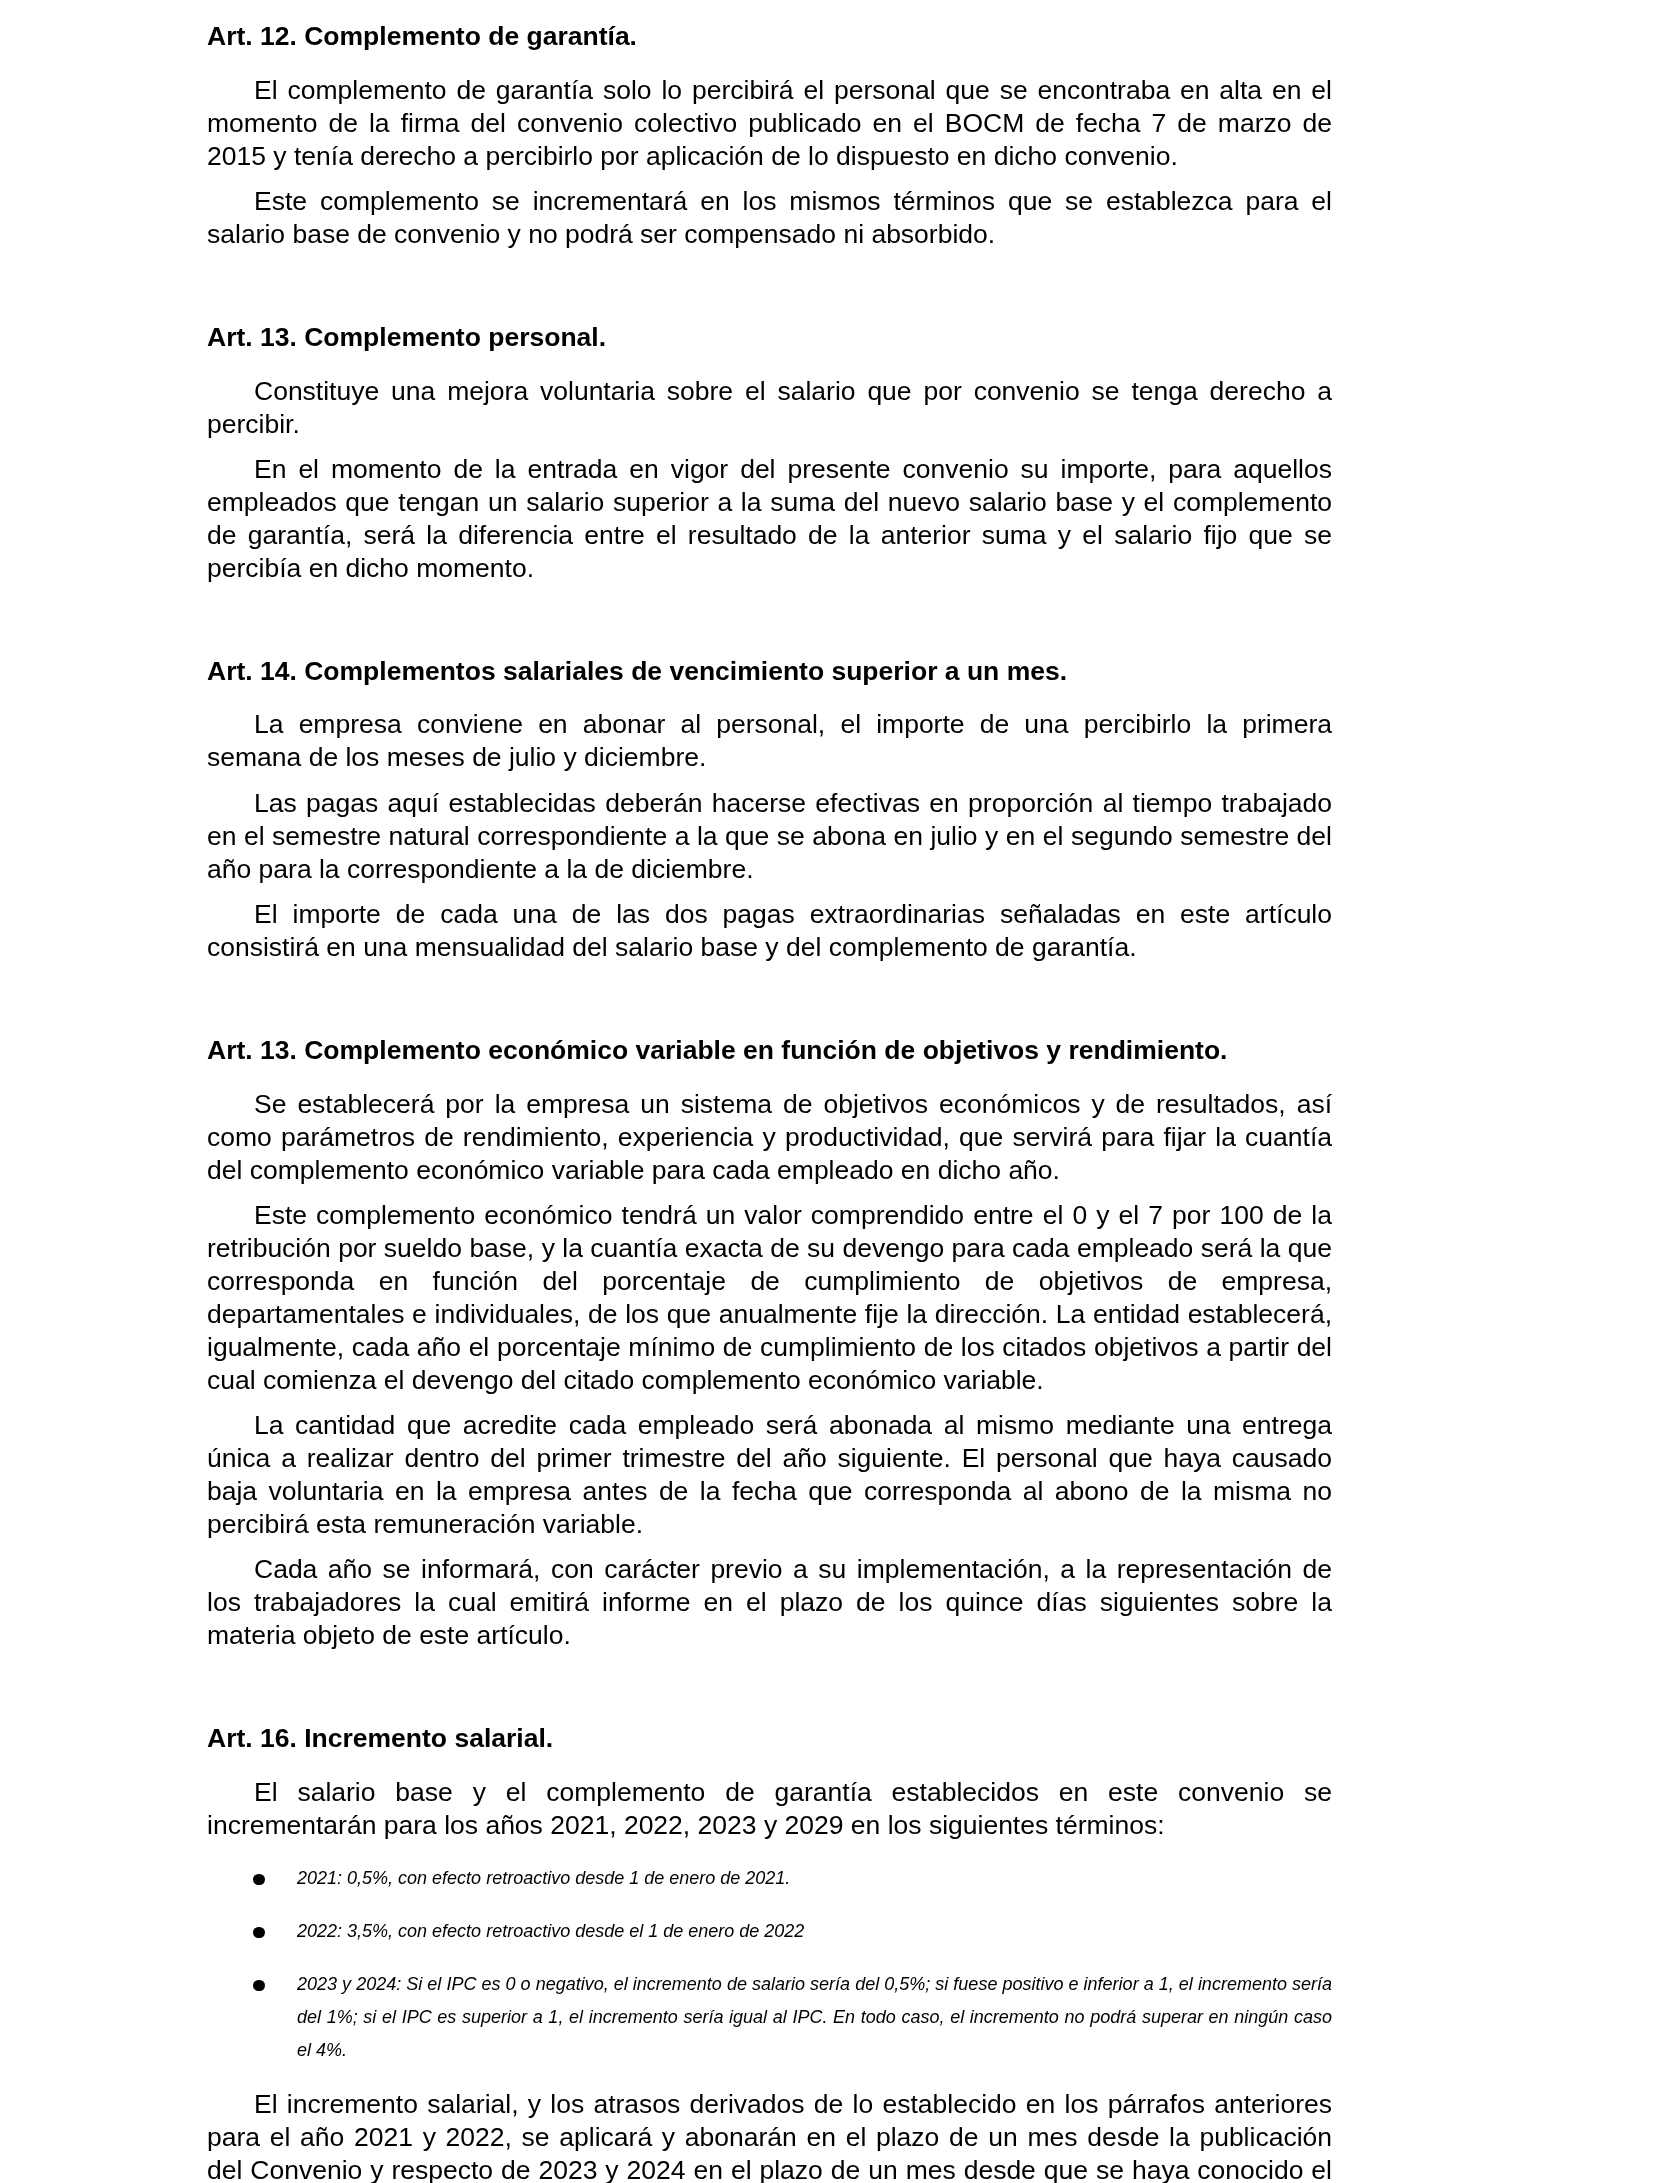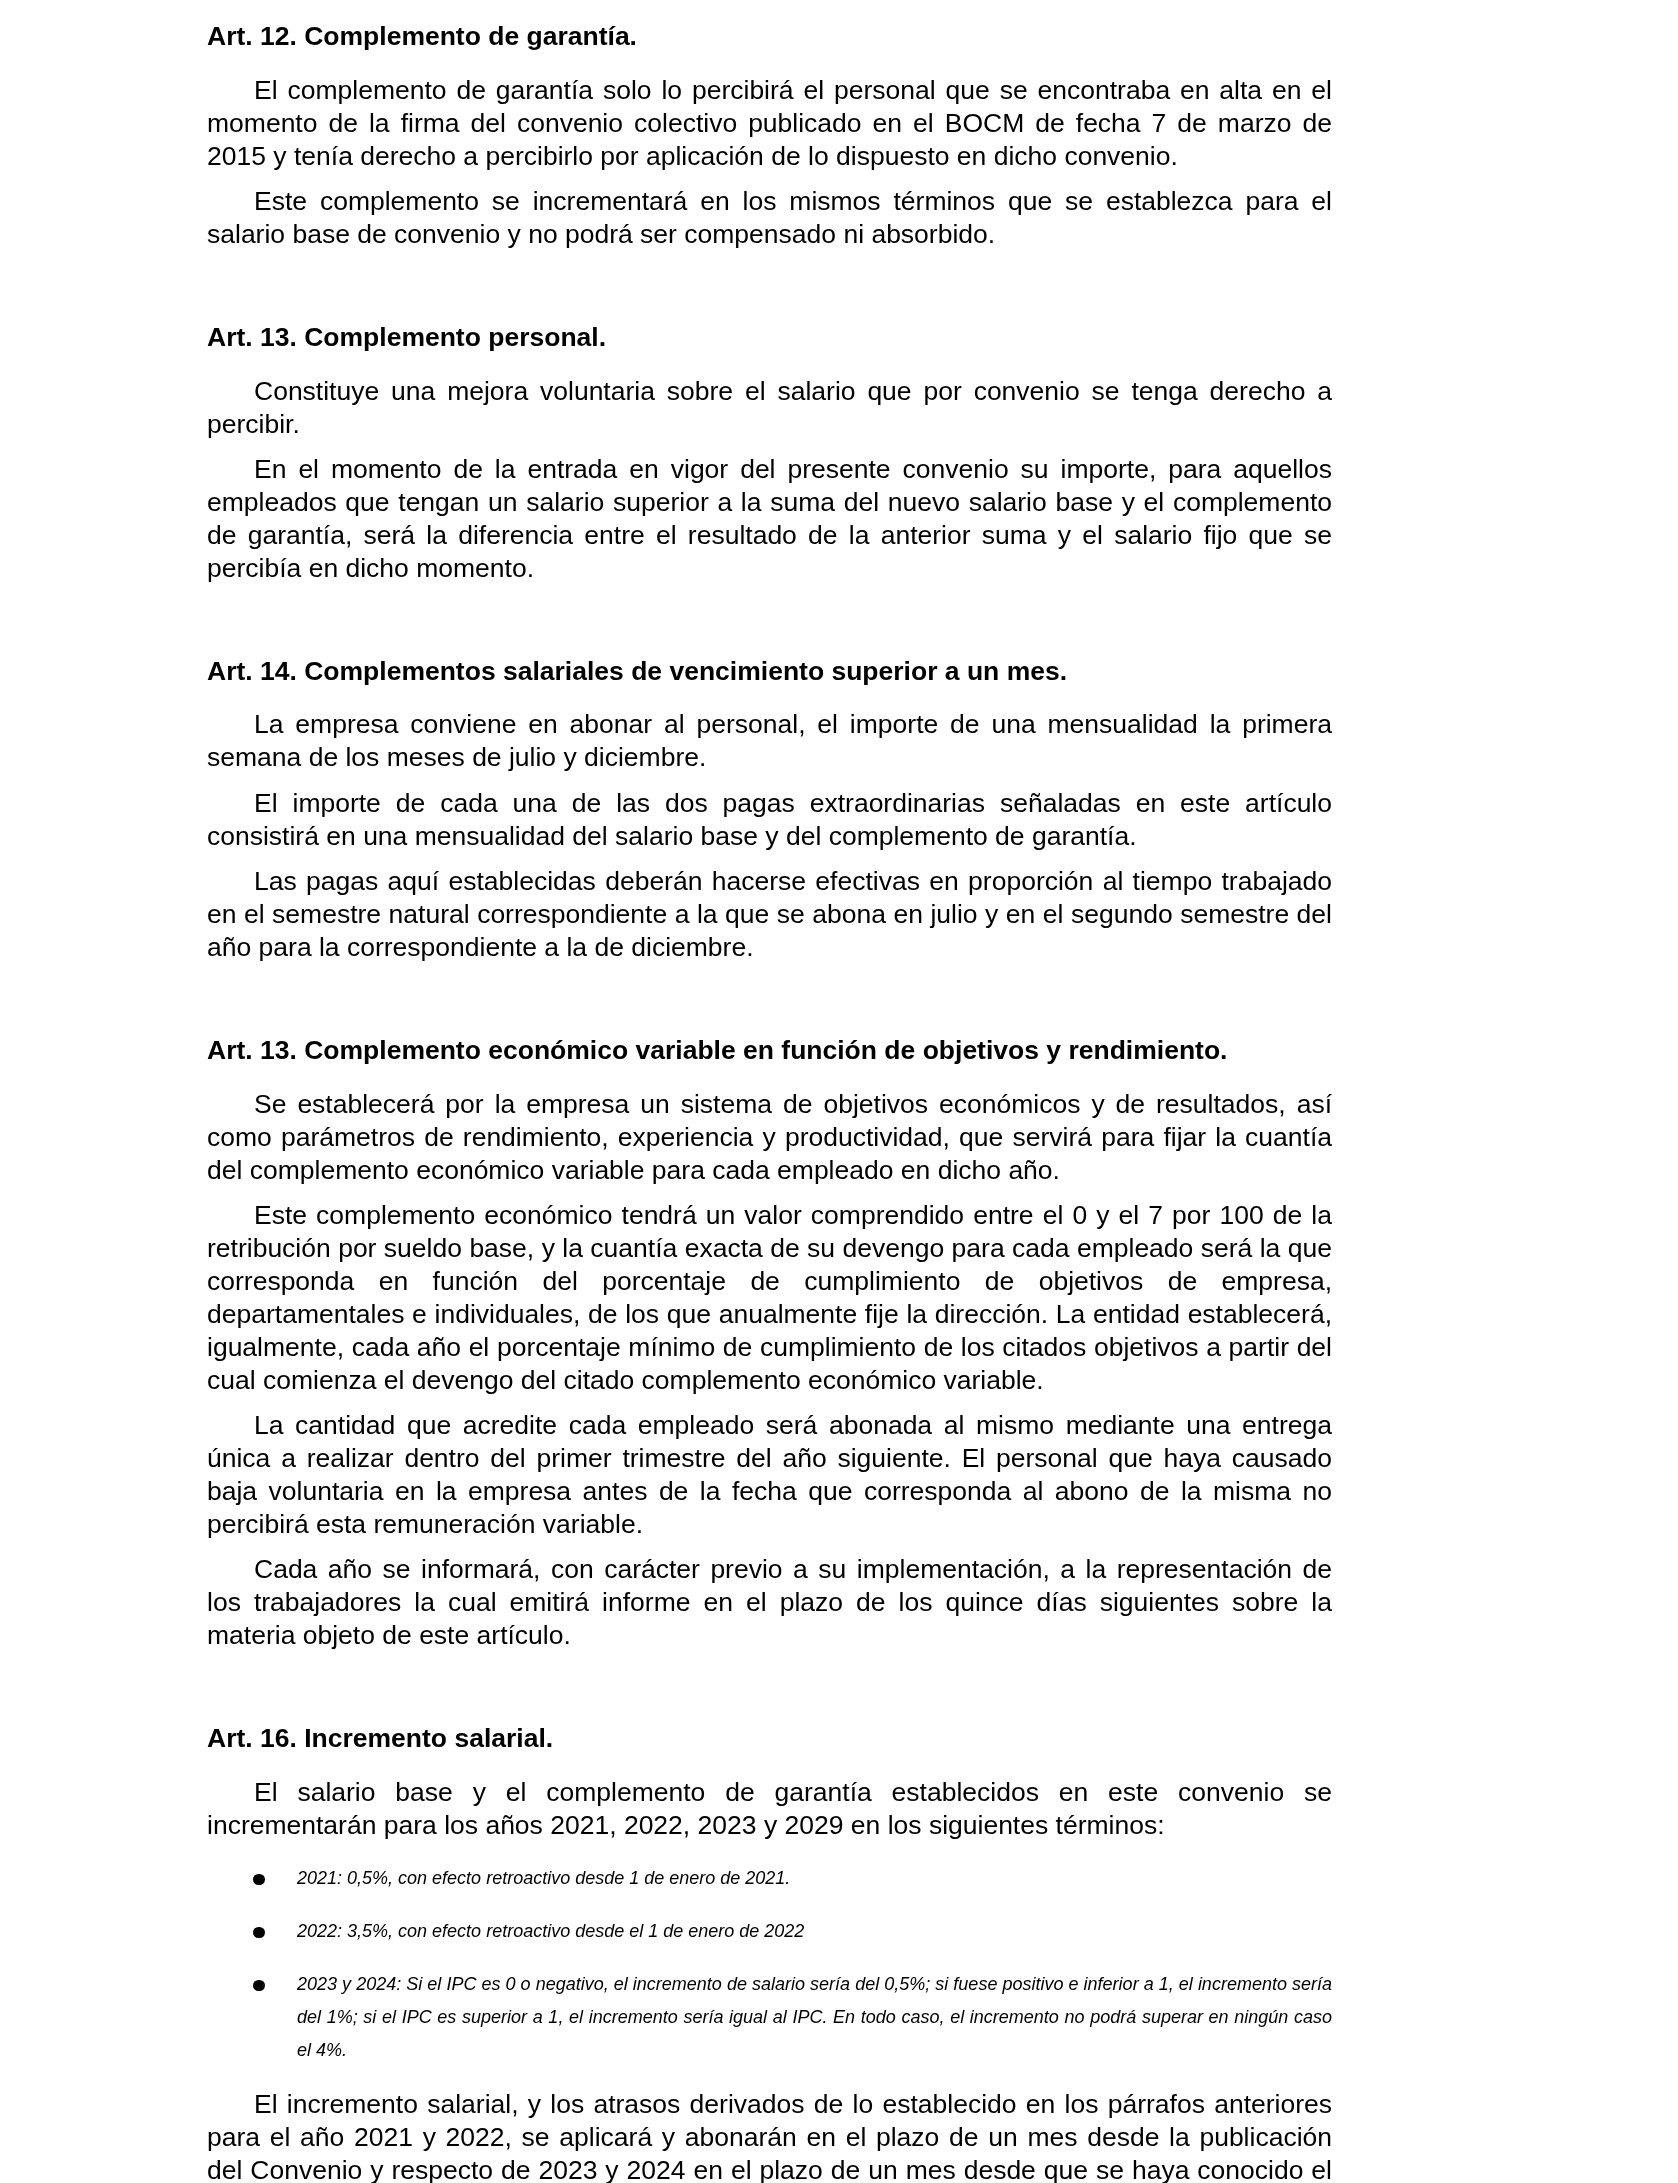--- a/index.html
+++ b/index.html
@@ -77,23 +77,23 @@
   </section>
 
   <section class="article">
     <h2 class="article-heading">Art. 13. Complemento personal.</h2>
     <p class="para">Constituye una mejora voluntaria sobre el salario que por convenio se tenga derecho a percibir.</p>
     <p class="para">En el momento de la entrada en vigor del presente convenio su importe, para aquellos empleados que tengan un salario superior a la suma del nuevo salario base y el complemento de garantía, será la diferencia entre el resultado de la anterior suma y el salario fijo que se percibía en dicho momento.</p>
   </section>
 
   <section class="article">
     <h2 class="article-heading">Art. 14. Complementos salariales de vencimiento superior a un mes.</h2>
-    <p class="para">La empresa conviene en abonar al personal, el importe de una mensualidad la primera semana de los meses de julio y diciembre.</p>
+    <p class="para">La empresa conviene en abonar al personal, el importe de una percibirlo la primera semana de los meses de julio y diciembre.</p>
+    <p class="para">Las pagas aquí establecidas deberán hacerse efectivas en proporción al tiempo trabajado en el semestre natural correspondiente a la que se abona en julio y en el segundo semestre del año para la correspondiente a la de diciembre.</p>
     <p class="para">El importe de cada una de las dos pagas extraordinarias señaladas en este artículo consistirá en una mensualidad del salario base y del complemento de garantía.</p>
-    <p class="para">Las pagas aquí establecidas deberán hacerse efectivas en proporción al tiempo trabajado en el semestre natural correspondiente a la que se abona en julio y en el segundo semestre del año para la correspondiente a la de diciembre.</p>
   </section>
 
   <section class="article">
     <h2 class="article-heading">Art. 13. Complemento económico variable en función de objetivos y rendimiento.</h2>
     <p class="para">Se establecerá por la empresa un sistema de objetivos económicos y de resultados, así como parámetros de rendimiento, experiencia y productividad, que servirá para fijar la cuantía del complemento económico variable para cada empleado en dicho año.</p>
     <p class="para">Este complemento económico tendrá un valor comprendido entre el 0 y el 7 por 100 de la retribución por sueldo base, y la cuantía exacta de su devengo para cada empleado será la que corresponda en función del porcentaje de cumplimiento de objetivos de empresa, departamentales e individuales, de los que anualmente fije la dirección. La entidad establecerá, igualmente, cada año el porcentaje mínimo de cumplimiento de los citados objetivos a partir del cual comienza el devengo del citado complemento económico variable.</p>
     <p class="para">La cantidad que acredite cada empleado será abonada al mismo mediante una entrega única a realizar dentro del primer trimestre del año siguiente. El personal que haya causado baja voluntaria en la empresa antes de la fecha que corresponda al abono de la misma no percibirá esta remuneración variable.</p>
     <p class="para">Cada año se informará, con carácter previo a su implementación, a la representación de los trabajadores la cual emitirá informe en el plazo de los quince días siguientes sobre la materia objeto de este artículo.</p>
   </section>
 

